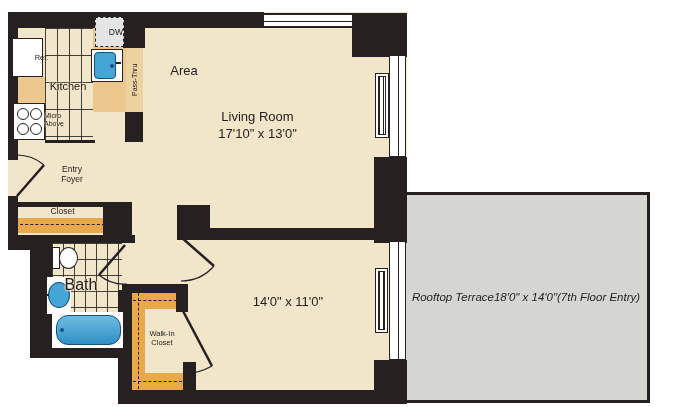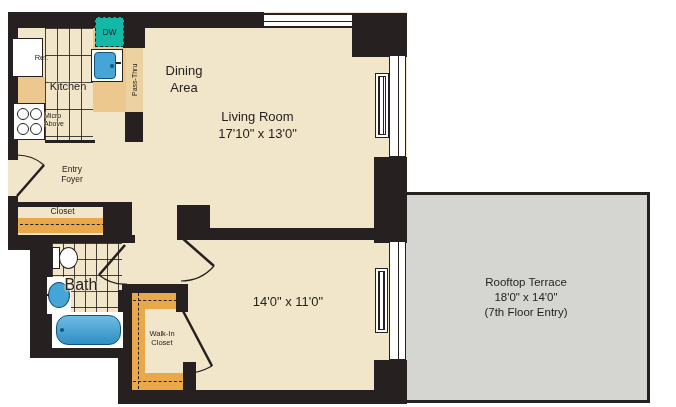--- a/index.html
+++ b/index.html
@@ -27,22 +27,22 @@
   .halo{text-shadow:0 0 2px #F1E6C9,0 0 2px #F1E6C9,0 0 3px #F1E6C9;}
   .big{font-size:13px;line-height:17px;}
   .med{font-size:11px;}
   .sm{font-size:8.5px;line-height:10px;}
   .tiny{font-size:7px;line-height:8px;}
   .dash-h{position:absolute;border-top:1.5px dashed #262120;}
   .dash-v{position:absolute;border-left:1.5px dashed #262120;}
   .blue{background:#46A5D7;border:1.5px solid #13527A;box-sizing:border-box;position:absolute;}
   svg{position:absolute;left:0;top:0;}
   .terrace{position:absolute;background:#D5D6D2;border:3px solid #262120;border-left:none;box-sizing:border-box;
-           display:flex;flex-direction:column;justify-content:center;align-items:center;
-           font-size:11.5px;line-height:15px;}
+           display:flex;flex-direction:row;justify-content:center;align-items:center;
+           font-size:11.5px;line-height:15px;font-style:italic;}
 </style>
 </head>
 <body>
 
 <div id="plan">
 
   <div class="floor" style="left:8px;top:12px;width:399px;height:238px;"></div>
   <div class="floor" style="left:30px;top:250px;width:377px;height:108px;"></div>
   <div class="floor" style="left:118px;top:358px;width:289px;height:46px;"></div>
 
@@ -111,21 +111,21 @@
 
   <div class="white-box" style="left:12px;top:38px;width:31px;height:39px;display:flex;align-items:center;justify-content:center;">
     <span class="tiny" style="font-size:7.5px;margin-left:28px;">Ref.</span>
   </div>
   <div class="white-box" style="left:13px;top:103px;width:32px;height:37px;">
     <div style="position:absolute;left:3px;top:4px;width:10px;height:10px;border:1.2px solid #262120;border-radius:50%;"></div>
     <div style="position:absolute;left:16px;top:4px;width:10px;height:10px;border:1.2px solid #262120;border-radius:50%;"></div>
     <div style="position:absolute;left:3px;top:19px;width:10px;height:10px;border:1.2px solid #262120;border-radius:50%;"></div>
     <div style="position:absolute;left:16px;top:19px;width:10px;height:10px;border:1.2px solid #262120;border-radius:50%;"></div>
   </div>
-  <div style="position:absolute;left:95px;top:17px;width:29px;height:30px;background:#14b8a6;border:1.5px dashed #262120;box-sizing:border-box;display:flex;align-items:center;justify-content:center;">
+  <div style="position:absolute;left:95px;top:17px;width:29px;height:30px;background:#e5e5e5;border:1.5px dashed #262120;box-sizing:border-box;display:flex;align-items:center;justify-content:flex-end;">
     <span style="font-size:8.5px;">DW</span>
   </div>
   <div class="white-box" style="left:91px;top:49px;width:32px;height:33px;border-width:1px;"></div>
   <div class="blue" style="left:94px;top:52px;width:22px;height:27px;border-radius:4px;"></div>
   <div style="position:absolute;left:110px;top:64px;width:4px;height:4px;background:#13527A;border-radius:50%;"></div>
   <div style="position:absolute;left:116px;top:62px;width:5px;height:2px;background:#262120;"></div>
 
   <div class="white-box" style="left:52px;top:247px;width:8px;height:22px;border-width:1px;"></div>
   <div class="white-box" style="left:59px;top:247px;width:19px;height:22px;border-width:1px;border-radius:50%;"></div>
   <div class="white-box" style="left:47px;top:277px;width:24px;height:37px;border:none;"></div>
@@ -152,21 +152,20 @@
     <span>Kitchen</span>
   </div>
   <div class="lbl halo tiny" style="left:44px;top:112px;width:40px;text-align:left;">
     <div>Micro</div>
     <div>Above</div>
   </div>
   <div class="lbl" style="left:126px;top:50px;width:17px;height:60px;font-size:7px;writing-mode:vertical-rl;transform:rotate(180deg);display:flex;align-items:center;justify-content:center;">
     <span>Pass-Thru</span>
   </div>
   <div class="lbl big" style="left:148px;top:62px;width:72px;">
-    <div>Dining</div>
     <div>Area</div>
   </div>
   <div class="lbl big" style="left:185px;top:108px;width:145px;">
     <div>Living Room</div>
     <div>17'10" x 13'0"</div>
   </div>
   <div class="lbl sm" style="left:46px;top:164px;width:52px;">
     <div>Entry</div>
     <div>Foyer</div>
   </div>

